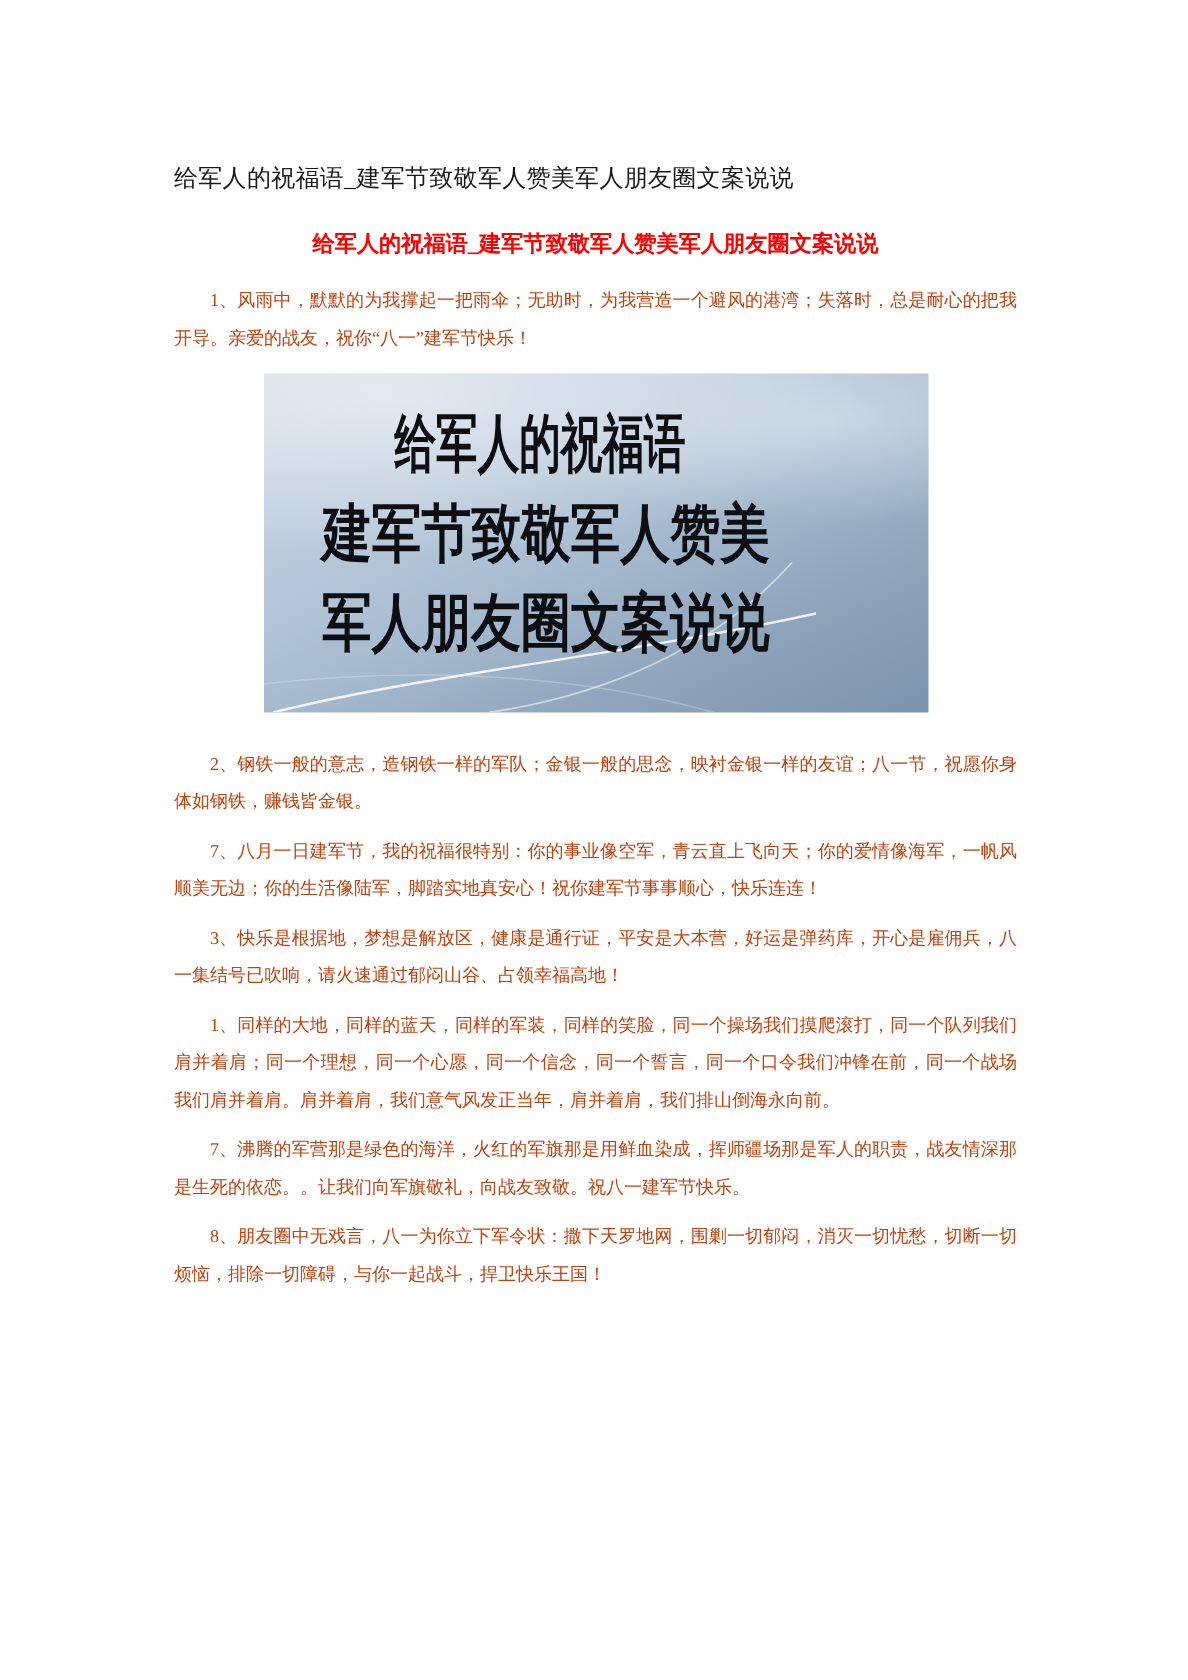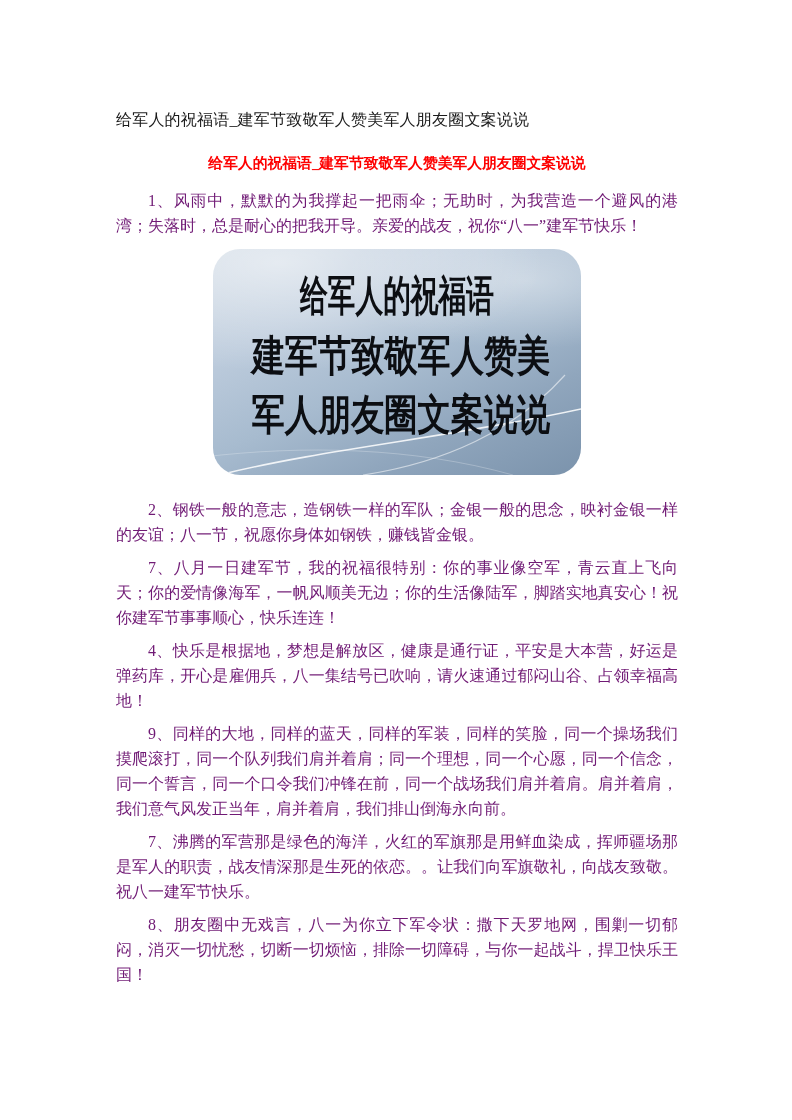--- a/index.html
+++ b/index.html
@@ -32,37 +32,36 @@
     margin: 19px 0 0 0;
     font-size: 14.8px;
     line-height: 25px;
     font-weight: bold;
     color: #fe0000;
     text-align: center;
     white-space: nowrap;
   }
   .body-text p {
     margin: 0 0 8px 0;
-    font-size: 16px;
+    font-size: 12px;
     line-height: 25px;
     text-indent: 2em;
     text-align: justify;
-    color: #701a75;
+    color: #c2410c;
   }
   .body-text p.first { margin-top: 12px; }
   .banner {
     position: relative;
-    width: 368px; height: 226px;
+    width: 443px; height: 226px;
     margin: 11px auto 22px auto;
     overflow: hidden;
     background:
       radial-gradient(120% 80% at 18% 6%, rgba(255,255,255,0.55), rgba(255,255,255,0) 60%),
       radial-gradient(90% 55% at 85% 14%, rgba(255,255,255,0.38), rgba(255,255,255,0) 55%),
       linear-gradient(155deg, #ccd7e3 0%, #bccbdc 28%, #a7bbcf 52%, #90a6bd 74%, #7b93ac 100%);
-    border-radius: 27px;
   }
   .banner-swoosh { position: absolute; left: 0; top: 0; width: 368px; height: 226px; }
   .banner-line {
     position: absolute;
     left: 0; width: 368px;
     text-align: center;
     font-family: "Liberation Sans", "DejaVu Sans", sans-serif;
     font-weight: 900;
     color: #0c0e12;
     line-height: 46px;
@@ -92,20 +91,20 @@
           <path d="M150,226 C230,214 302,182 352,126" fill="none" stroke="#ffffff" stroke-width="1.2" opacity="0.55"></path>
           <path d="M-10,208 C90,196 200,198 300,226" fill="none" stroke="#ffffff" stroke-width="1.0" opacity="0.25"></path>
         </svg>
         <div class="banner-line l1">给军人的祝福语</div>
         <div class="banner-line l2">建军节致敬军人赞美</div>
         <div class="banner-line l3">军人朋友圈文案说说</div>
       </div>
 
       <p>2、钢铁一般的意志，造钢铁一样的军队；金银一般的思念，映衬金银一样的友谊；八一节，祝愿你身体如钢铁，赚钱皆金银。</p>
       <p>7、八月一日建军节，我的祝福很特别：你的事业像空军，青云直上飞向天；你的爱情像海军，一帆风顺美无边；你的生活像陆军，脚踏实地真安心！祝你建军节事事顺心，快乐连连！</p>
-      <p>4、快乐是根据地，梦想是解放区，健康是通行证，平安是大本营，好运是弹药库，开心是雇佣兵，八一集结号已吹响，请火速通过郁闷山谷、占领幸福高地！</p>
-      <p>9、同样的大地，同样的蓝天，同样的军装，同样的笑脸，同一个操场我们摸爬滚打，同一个队列我们肩并着肩；同一个理想，同一个心愿，同一个信念，同一个誓言，同一个口令我们冲锋在前，同一个战场我们肩并着肩。肩并着肩，我们意气风发正当年，肩并着肩，我们排山倒海永向前。</p>
+      <p>3、快乐是根据地，梦想是解放区，健康是通行证，平安是大本营，好运是弹药库，开心是雇佣兵，八一集结号已吹响，请火速通过郁闷山谷、占领幸福高地！</p>
+      <p>1、同样的大地，同样的蓝天，同样的军装，同样的笑脸，同一个操场我们摸爬滚打，同一个队列我们肩并着肩；同一个理想，同一个心愿，同一个信念，同一个誓言，同一个口令我们冲锋在前，同一个战场我们肩并着肩。肩并着肩，我们意气风发正当年，肩并着肩，我们排山倒海永向前。</p>
       <p>7、沸腾的军营那是绿色的海洋，火红的军旗那是用鲜血染成，挥师疆场那是军人的职责，战友情深那是生死的依恋。。让我们向军旗敬礼，向战友致敬。祝八一建军节快乐。</p>
       <p>8、朋友圈中无戏言，八一为你立下军令状：撒下天罗地网，围剿一切郁闷，消灭一切忧愁，切断一切烦恼，排除一切障碍，与你一起战斗，捍卫快乐王国！</p>
 
     </div>
   </div>
 </div>
 
 </body></html>

